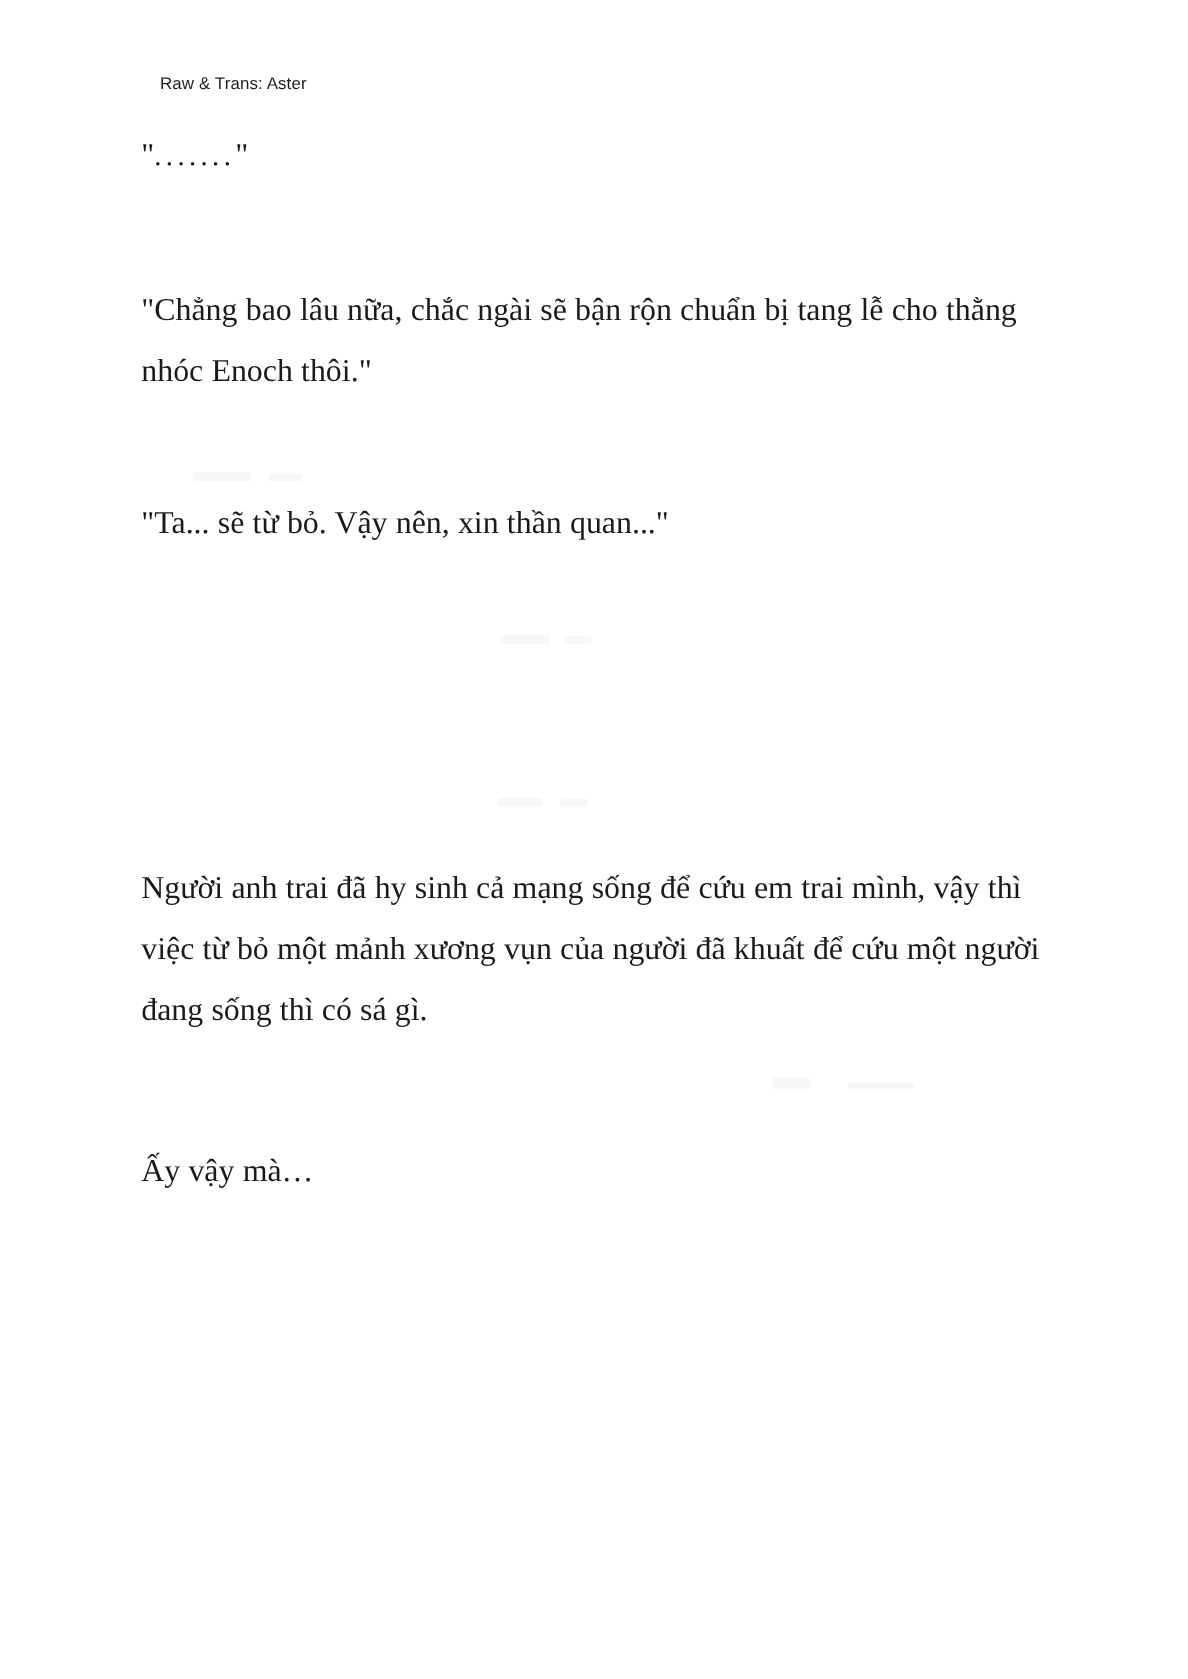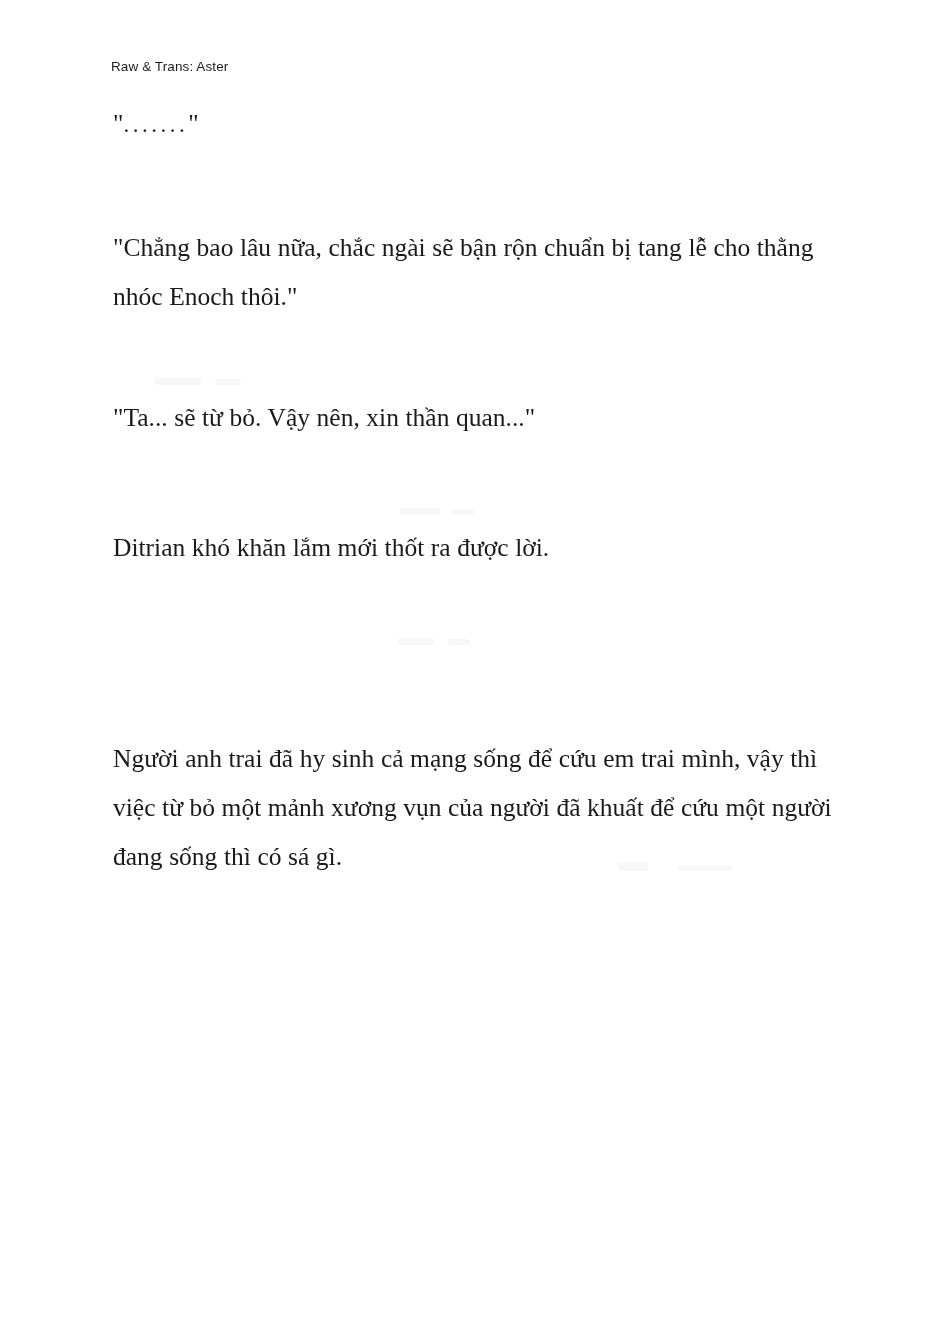--- a/index.html
+++ b/index.html
@@ -19,21 +19,21 @@
   .page {
     position: relative;
     width: 950px;
     height: 1343px;
     background: #ffffff;
   }
 
   
   .credit {
     position: absolute;
-    left: 111px;
+    left: 128px;
     top: 58px;
     font-family: "Liberation Sans", "DejaVu Sans", sans-serif;
     font-size: 13.5px;
     line-height: 18px;
     color: #1d1d1d;
     letter-spacing: 0.1px;
     white-space: nowrap;
   }
 
   
@@ -103,26 +103,26 @@
     <div class="gap-lg" style="height:78px;"></div>
 
     <p class="para">"Chẳng bao lâu nữa, chắc ngài sẽ bận rộn chuẩn bị tang lễ cho thằng nhóc Enoch thôi."</p>
 
     <div class="gap-md"></div>
 
     <p class="para">"Ta... sẽ từ bỏ. Vậy nên, xin thần quan..."</p>
 
     <div class="gap-sm" style="height:81px;"></div>
 
-    <p class="para">Ditrian khó khăn lắm mới thốt ra được lời.</p>
 
     <div class="gap-sm" style="height:81px;"></div>
 
 
     <div class="gap-sm" style="height:81px;"></div>
 
     <p class="para">Người anh trai đã hy sinh cả mạng sống để cứu em trai mình, vậy thì việc từ bỏ một mảnh xương vụn của người đã khuất để cứu một người đang sống thì có sá gì.</p>
 
     <div class="gap-sm" style="height:80px;"></div>
 
+    <p class="para">Ấy vậy mà…</p>
 
   </div>
 </div>
 
 </body></html>

